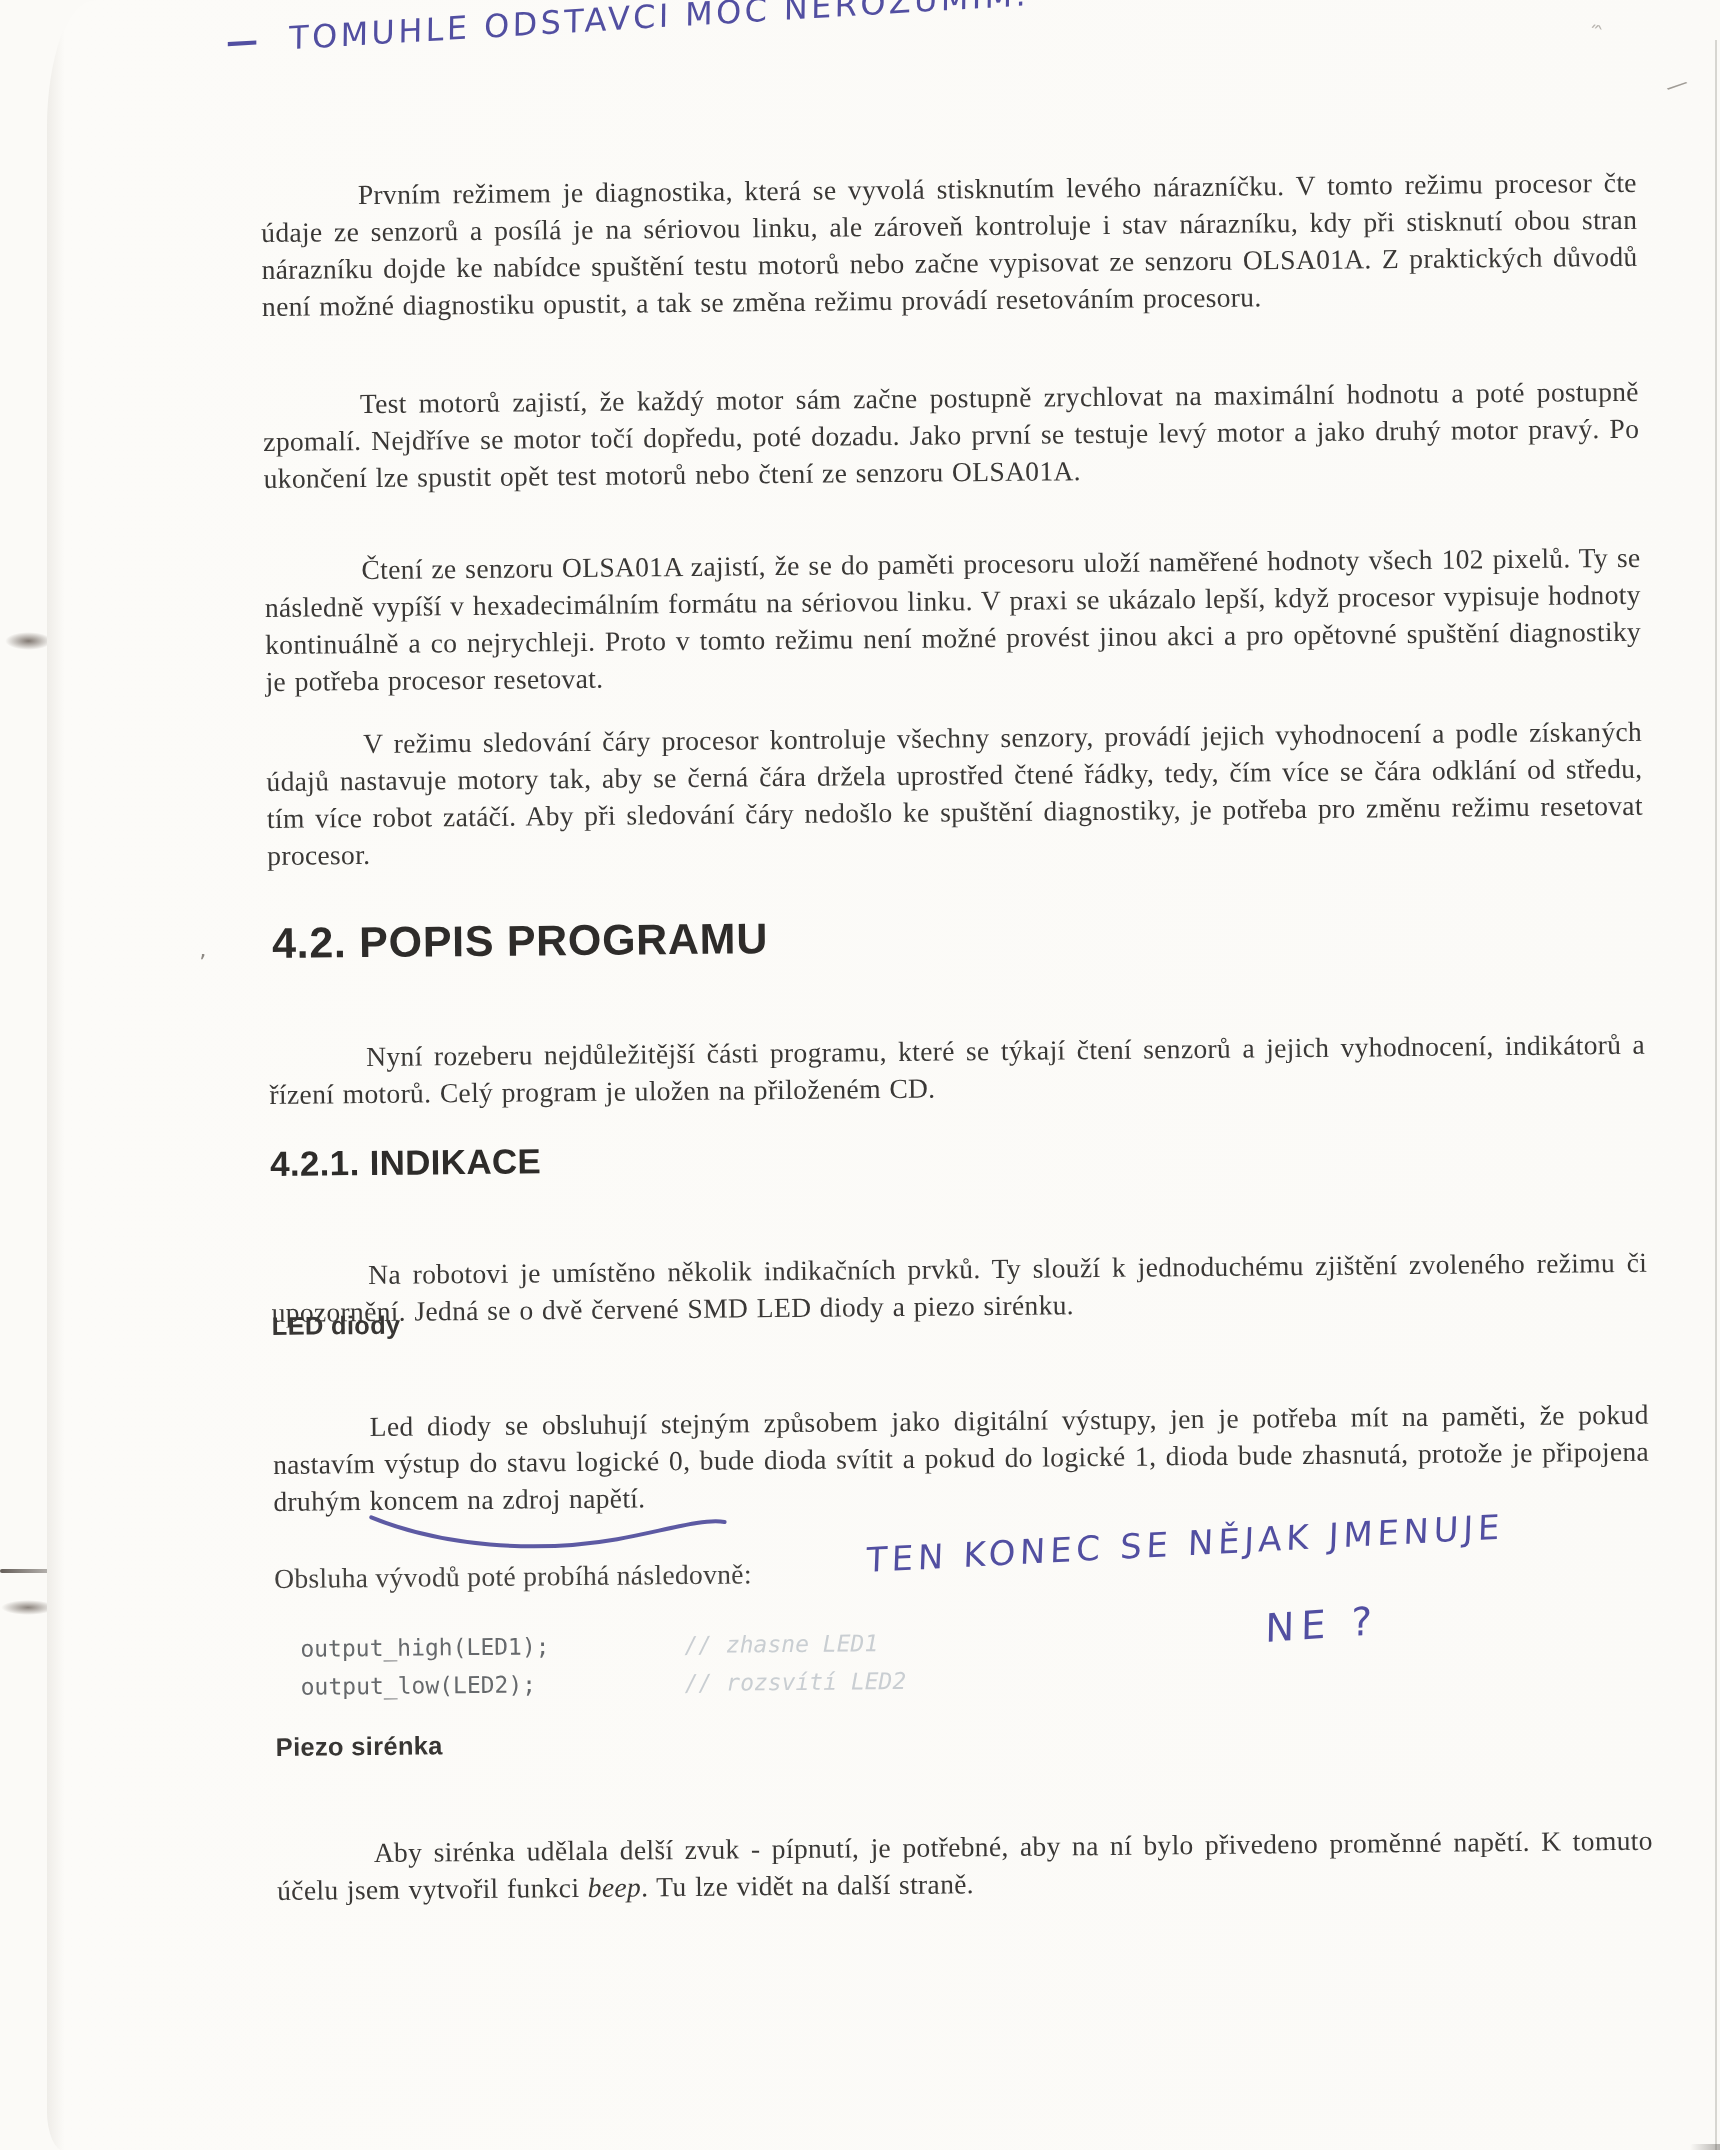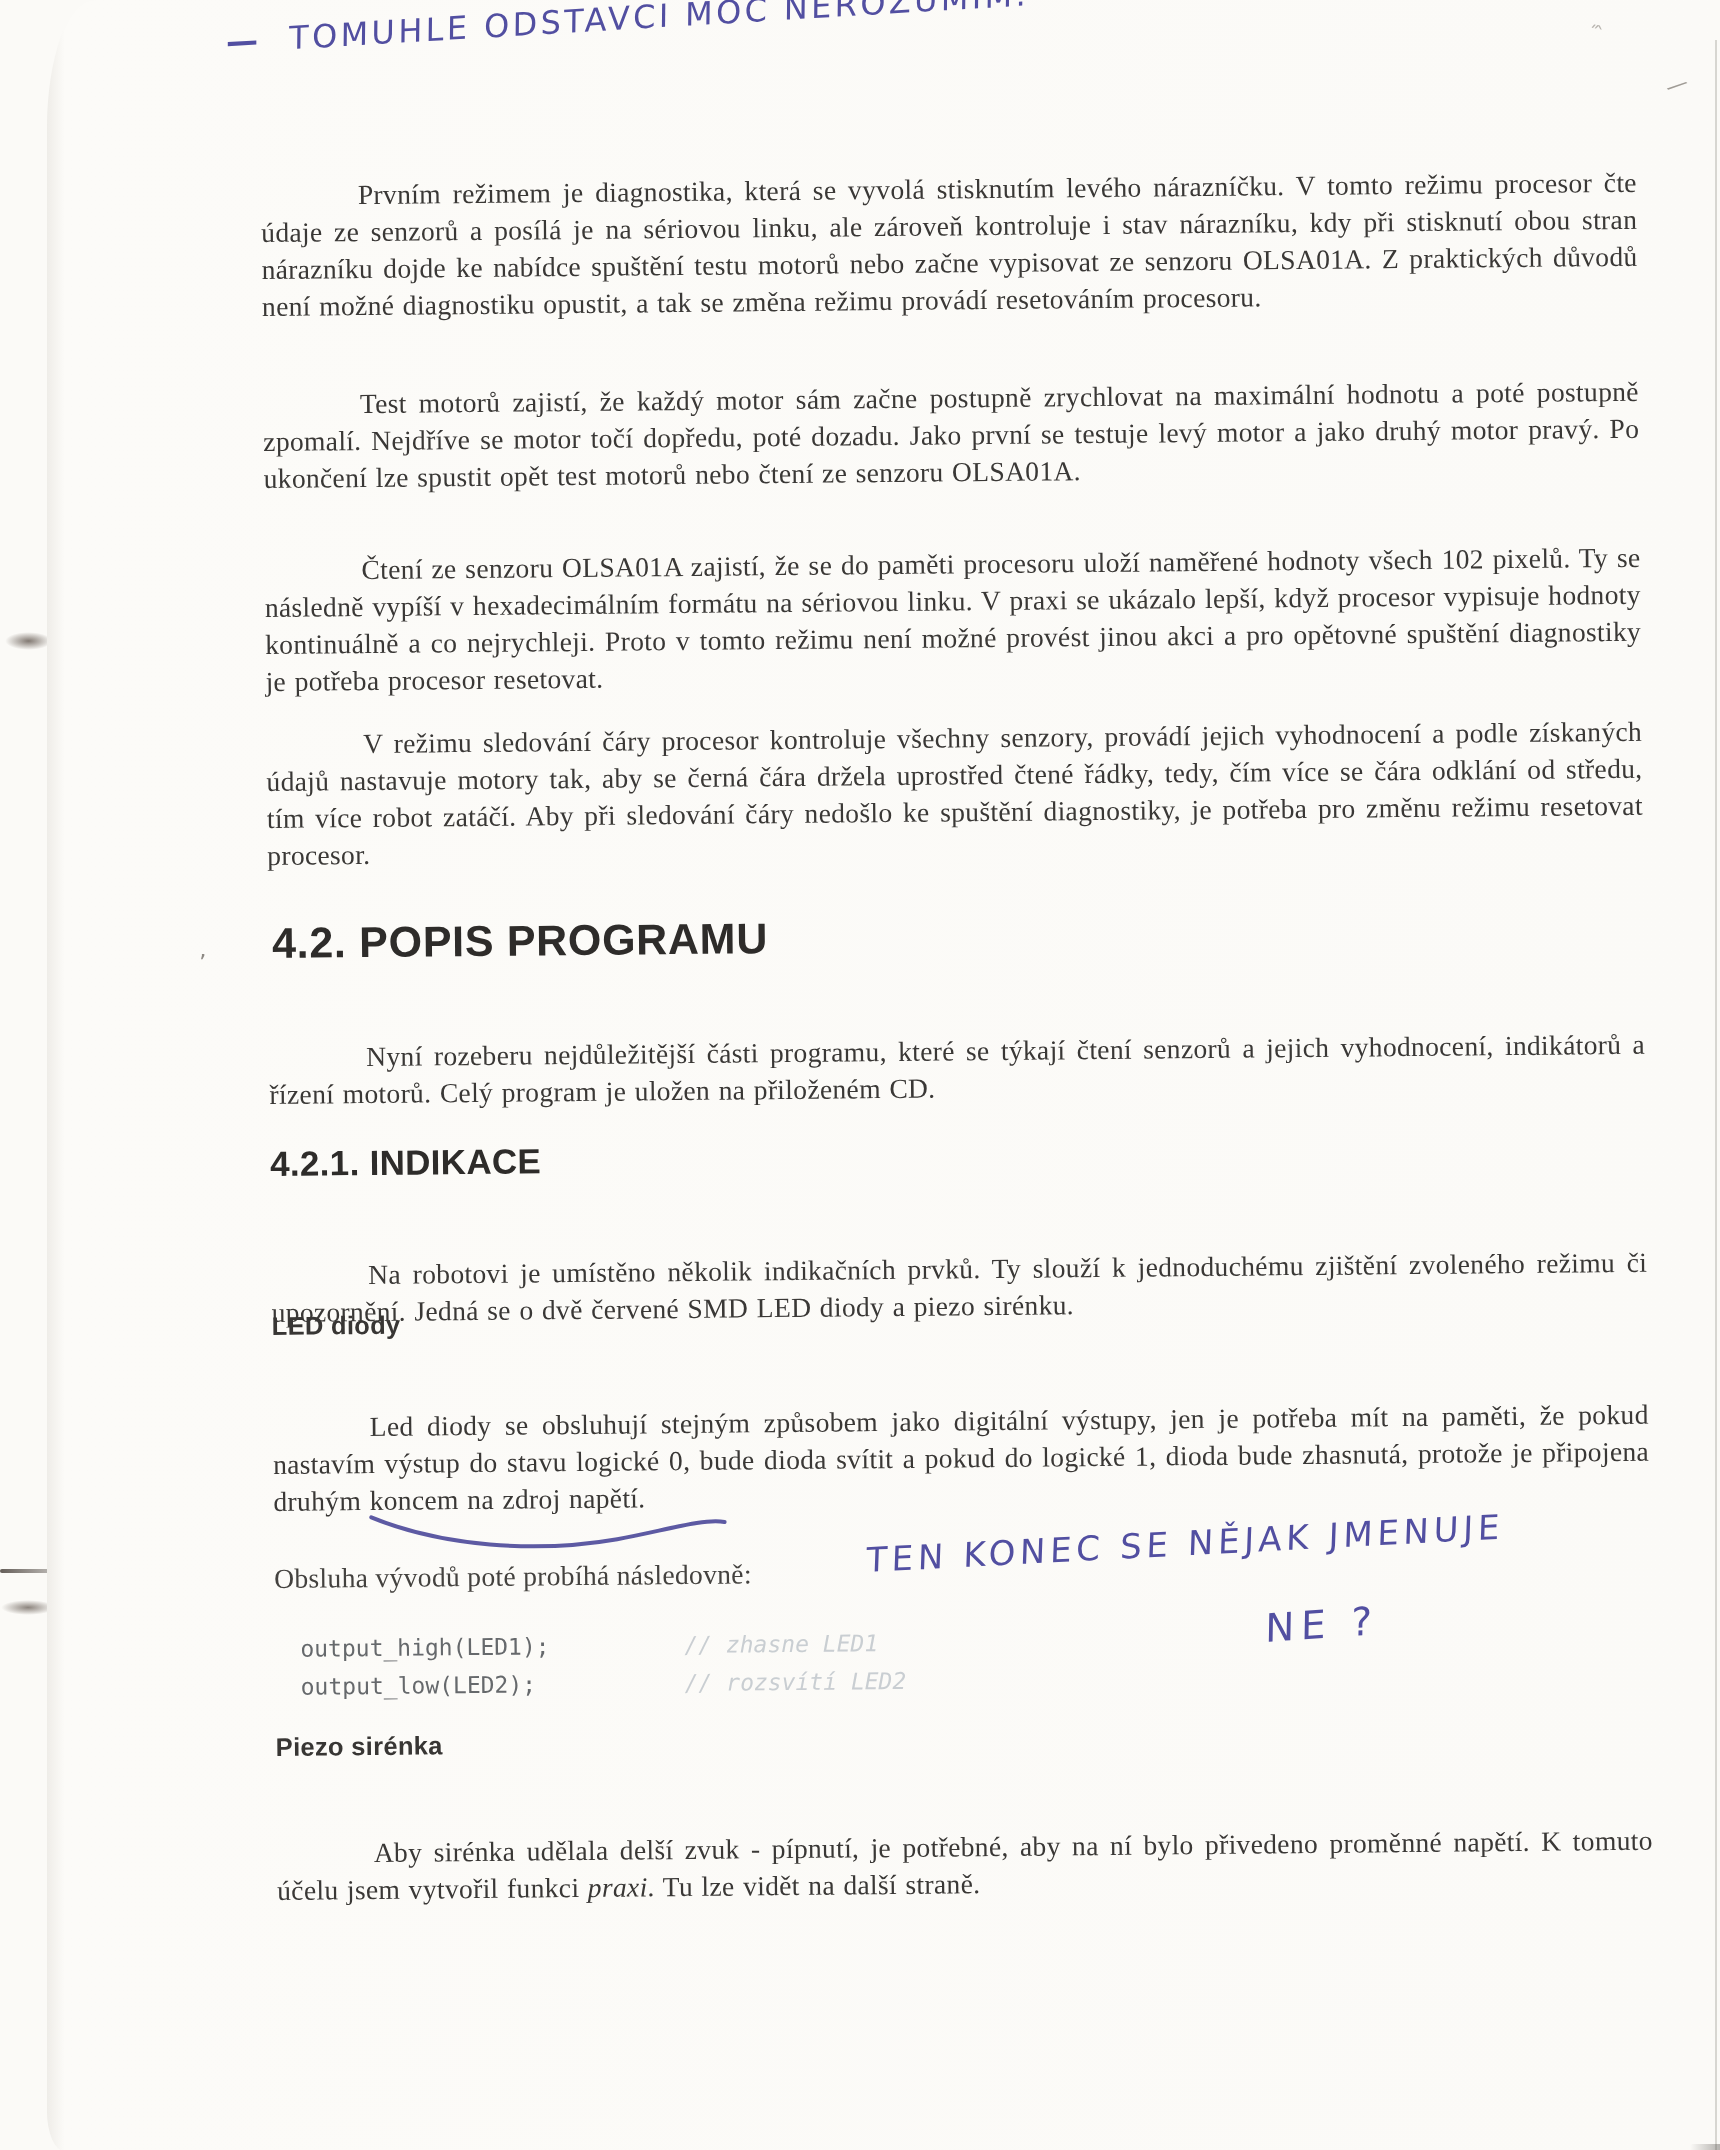--- a/index.html
+++ b/index.html
@@ -183,19 +183,19 @@
       <span class="code-comment">// zhasne  LED1</span>
     </div>
     <div class="code-line">
       <span class="code-main">output_low(LED2);</span>
       <span class="code-comment">// rozsvítí LED2</span>
     </div>
   </div>
 
   <div class="h3 h-piezo">Piezo sirénka</div>
 
-  <p class="para p8"><span>Aby sirénka udělala delší zvuk - pípnutí, je potřebné, aby na ní bylo přivedeno proměnné napětí. K tomuto účelu jsem vytvořil funkci </span><span class="italic">praxi</span><span>. Tu lze vidět na další straně.</span></p>
+  <p class="para p8"><span>Aby sirénka udělala delší zvuk - pípnutí, je potřebné, aby na ní bylo přivedeno proměnné napětí. K tomuto účelu jsem vytvořil funkci </span><span class="italic">beep</span><span>. Tu lze vidět na další straně.</span></p>
 
 </div>
 
 <div class="ink note-mid1">TEN KONEC SE NĚJAK JMENUJE</div>
 <div class="ink note-mid2">NE ?</div>
 
 
 </body></html>

